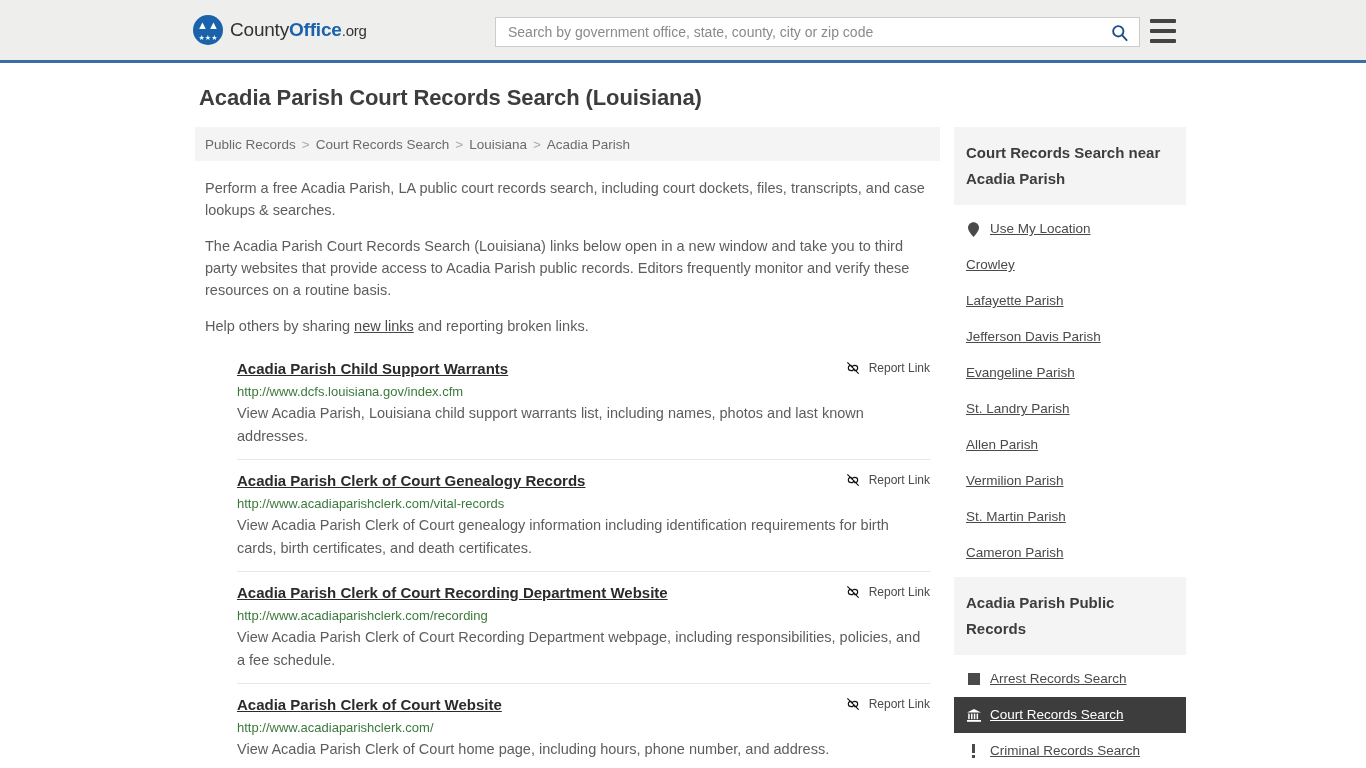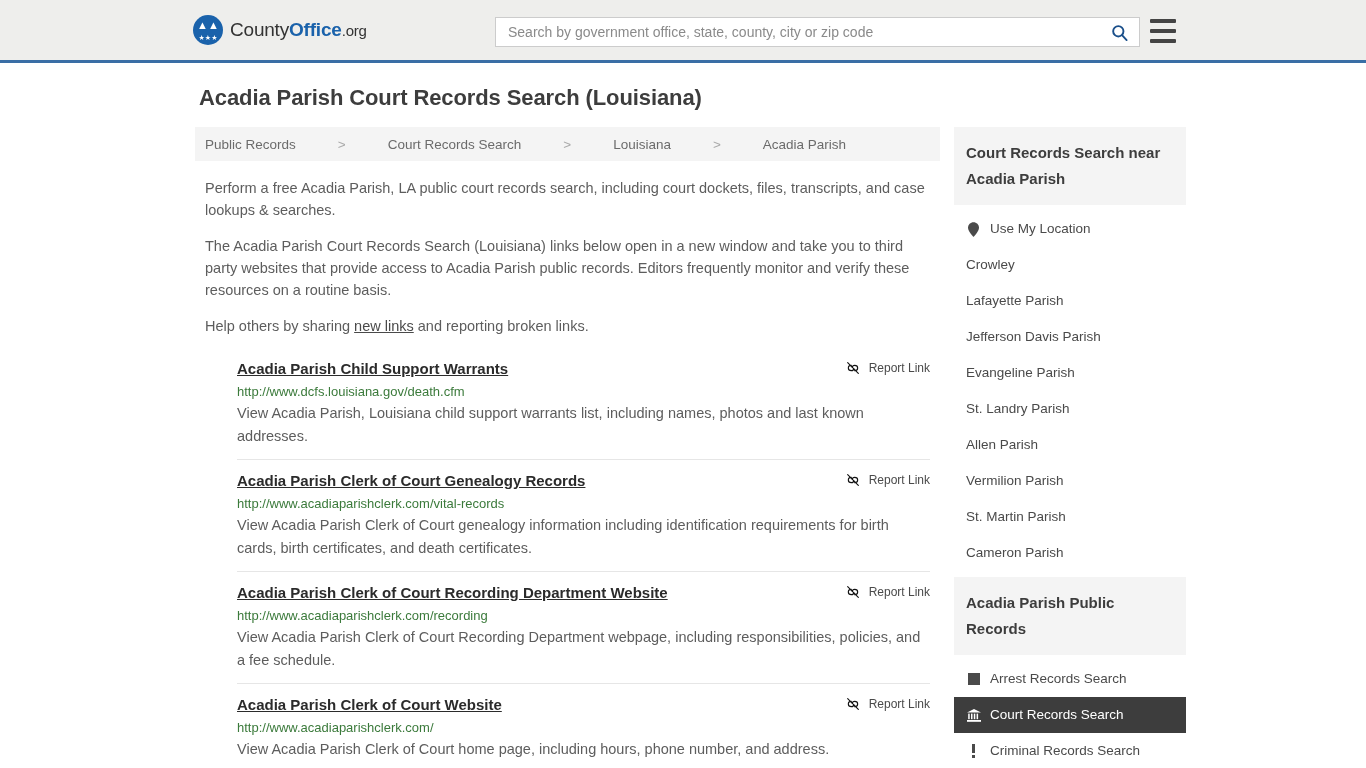--- a/index.html
+++ b/index.html
@@ -145,21 +145,20 @@
 
   
   .breadcrumb {
     background: #f4f4f4;
     padding: 10px 10px 10px 10px;
     font-size: 13.5px;
     color: #6b6b6b;
     height: 34px;
     display: flex;
     align-items: center;
-    gap: 36px;
   }
   .breadcrumb a {
     color: #6b6b6b;
     text-decoration: none;
   }
   .breadcrumb .sep {
     margin: 0 6px;
     color: #a9a9a9;
   }
 
@@ -243,21 +242,21 @@
   .side-link {
     display: flex;
     align-items: center;
     gap: 9px;
     padding: 9px 12px;
     font-size: 13.5px;
     color: #4a4a4a;
     text-decoration: none;
     line-height: 18px;
   }
-  .side-link .label { }
+  .side-link .label { text-decoration: underline; }
   .side-link.active {
     background: #3d3d3d;
   }
   .side-link.active .label { color: #ffffff; }
   .side-link .sicon {
     width: 15px;
     height: 15px;
     flex: 0 0 15px;
     display: flex;
     align-items: center;
@@ -330,21 +329,21 @@
               <span class="report-icon">
                 <svg width="16" height="16" viewBox="0 0 24 24" fill="none" stroke="#111111" stroke-width="1.7" stroke-linecap="round">
                   <path d="M4 4 L20 20"></path>
                   <path d="M9.5 8 C6.5 8 5 9.5 5 12 C5 14.5 6.5 16 9.5 16 C12 16 13 14.8 13 13"></path>
                   <path d="M14.5 16 C17.5 16 19 14.5 19 12 C19 9.5 17.5 8 14.5 8 C12 8 11 9.2 11 11"></path>
                 </svg>
               </span>
               <span>Report Link</span>
             </a>
           </div>
-          <div class="link-url">http://www.dcfs.louisiana.gov/death.cfm</div>
+          <div class="link-url">http://www.dcfs.louisiana.gov/index.cfm</div>
           <div class="link-desc">View Acadia Parish, Louisiana child support warrants list, including names, photos and last known addresses.</div>
         </div>
 
         <div class="link-entry">
           <div class="link-head">
             <a class="link-title" href="#">Acadia Parish Clerk of Court Genealogy Records</a>
             <a class="report" href="#">
               <span class="report-icon">
                 <svg width="16" height="16" viewBox="0 0 24 24" fill="none" stroke="#111111" stroke-width="1.7" stroke-linecap="round">
                   <path d="M4 4 L20 20"></path>

